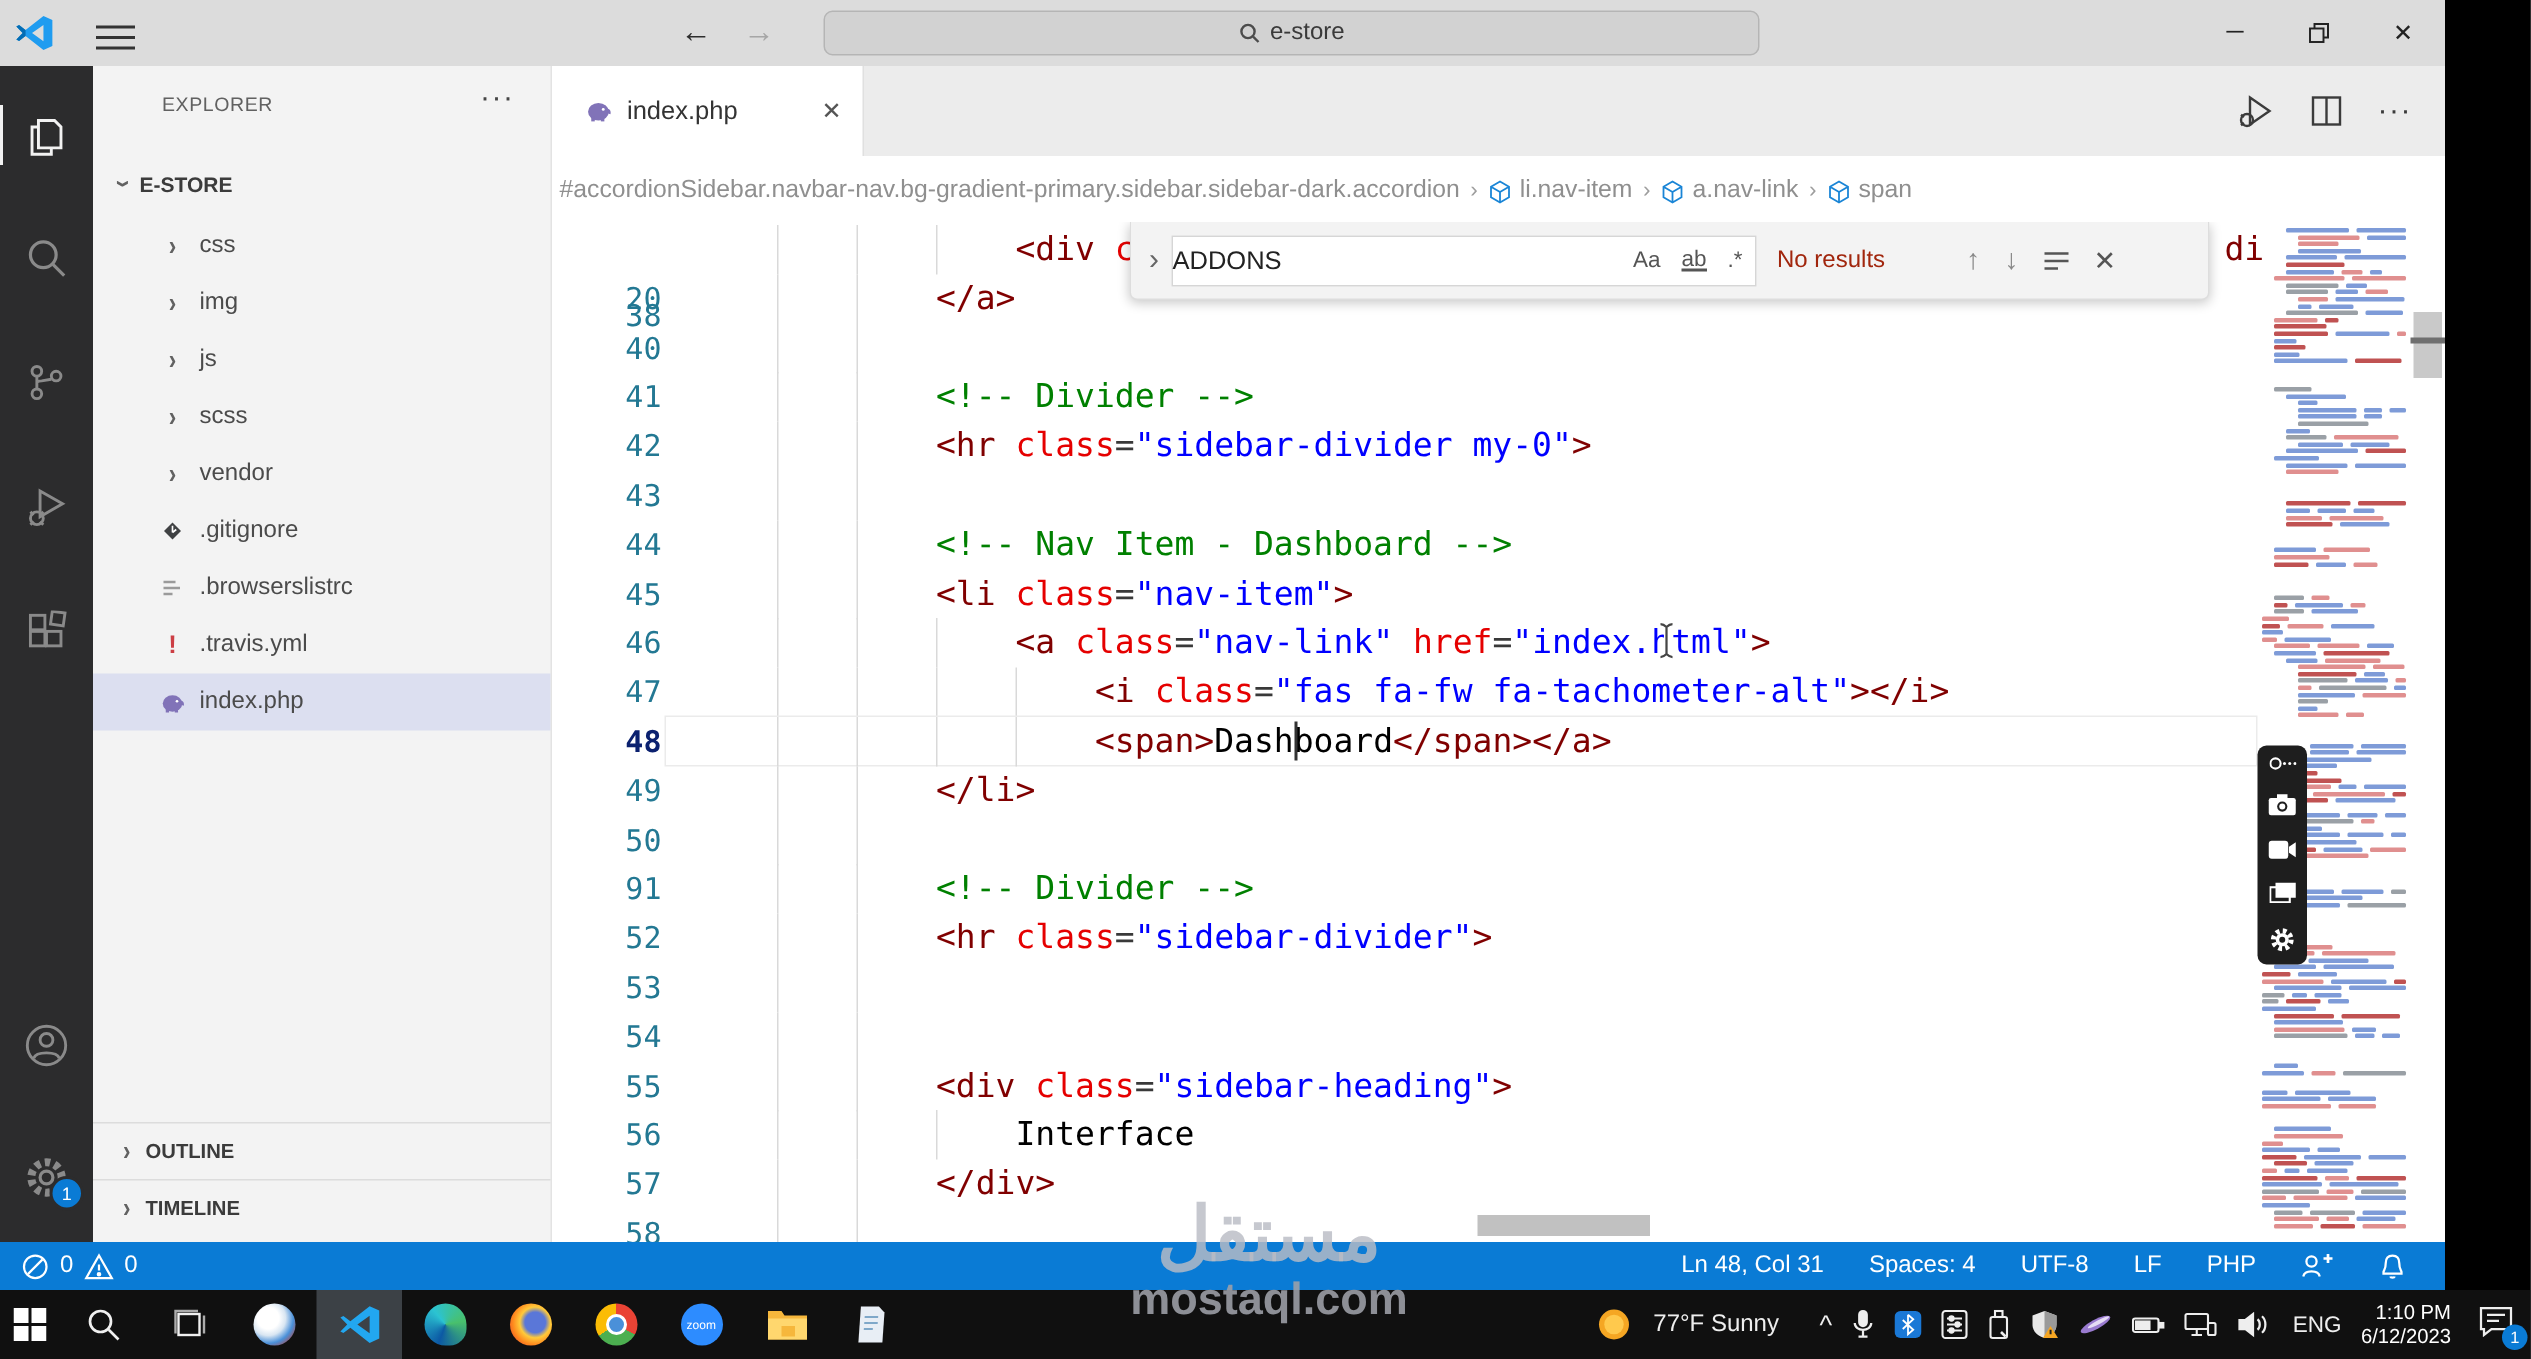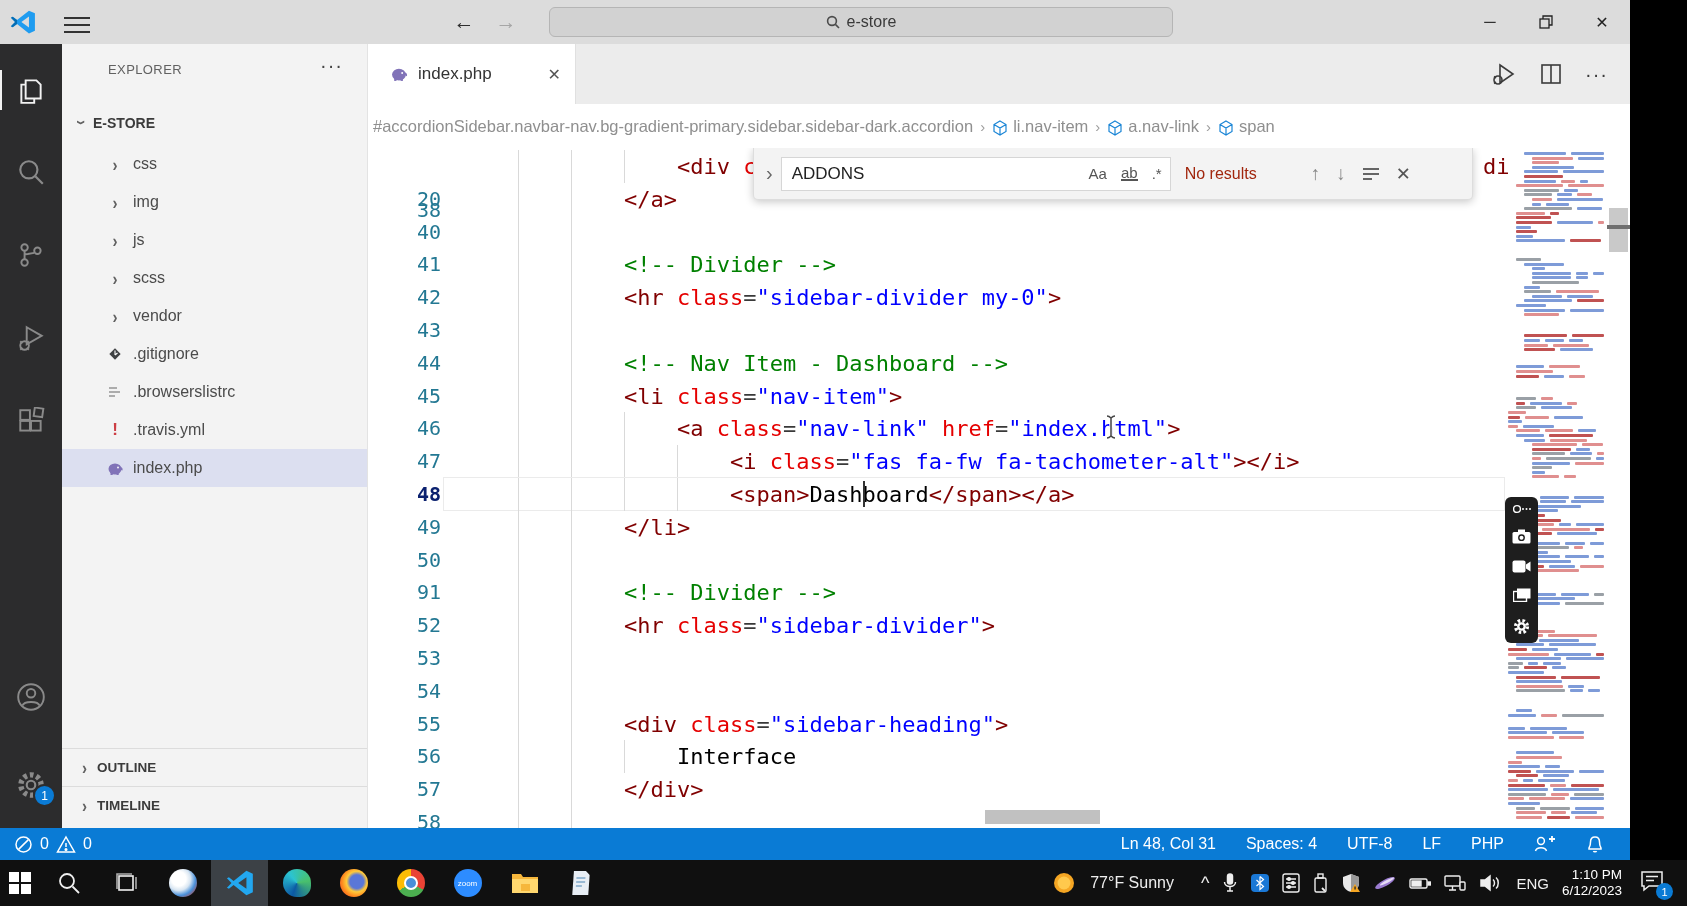--- a/index.html
+++ b/index.html
@@ -84,21 +84,21 @@
   .vscroll { position:absolute; left:1239px; top:0; width:23px; height:680px; }
   .vscroll .slider { position:absolute; left:2px; width:19px; top:60px; height:44px; background:#c9c9c9; }
   .vscroll .marker { position:absolute; left:0; width:23px; top:77px; height:4px; background:#6f6f6f; }
 
   
   .findwidget { position:absolute; left:385px; top:0; width:720px; height:52px; background:#f3f3f3;
                 border:1px solid #ddd; border-top:none; border-radius:0 0 5px 5px;
                 box-shadow:0 2px 8px rgba(0,0,0,.22); display:flex; align-items:center; z-index:5; }
   .fw-chev { margin:0 8px 0 12px; color:#666; font-size:20px; }
   .fw-input { width:390px; height:34px; background:#fff; border:1px solid #d6d6d6; display:flex; align-items:center;
-              font-size:17px; color:#222; padding-left:10px; }
+              font-size:17px; color:#222; }
   .fw-opts { margin-left:auto; display:flex; gap:14px; padding-right:8px; color:#555; font-size:15px; align-items:center;}
   .fw-ww { border-bottom:2px solid #555; line-height:13px; }
   .fw-status { color:#a1260d; font-size:16px; margin-left:14px; width:110px; }
   .fw-btn { color:#888; font-size:19px; margin-left:16px; }
   .fw-close { color:#555; font-size:18px; margin-left:16px; }
 
   
   .rec-toolbar { position:absolute; left:1137px; top:349px; width:33px; height:146px; background:#1e1e1e;
                  border-radius:6px; z-index:6; display:flex; flex-direction:column; align-items:center;
                  justify-content:space-between; padding:7px 0; }
@@ -114,21 +114,21 @@
   .sb-right { margin-left:auto; display:flex; align-items:center; gap:30px; margin-right:26px; }
   .sb-right .cell { display:flex; align-items:center; }
 
   
   .taskbar { position:absolute; left:0; top:860px; width:1687px; height:46px; background:#101010;
              display:flex; align-items:center; z-index:2;}
   .tb-left { display:flex; align-items:center; height:46px; }
   .tb-app { width:57px; height:46px; display:flex; align-items:center; justify-content:center; }
   .tb-app.active { background:#3c4146; }
   .circ { width:28px; height:28px; border-radius:50%; }
-  .tb-right { margin-left:auto; display:flex; align-items:center; gap:13px; color:#eee; font-size:16px; padding-right:18px; }
+  .tb-right { margin-left:auto; display:flex; align-items:center; gap:13px; color:#eee; font-size:16px; padding-right:6px; }
   .clock { text-align:right; font-size:13.5px; line-height:16px; color:#fff; }
   .notif { position:relative; width:30px; height:30px; margin-left:4px; }
   .notif-badge { position:absolute; right:-4px; bottom:-2px; width:17px; height:17px; border-radius:50%;
                  background:#0a7bd5; color:#fff; font-size:11px; display:flex; align-items:center; justify-content:center; }
 
   
   .watermark { position:absolute; left:740px; top:796px; width:212px; text-align:center; z-index:10; pointer-events:none; }
   .wm-ar { font-size:50px; font-weight:bold; color:rgba(185,188,196,.82); line-height:54px; }
   .wm-en { font-size:30px; font-weight:bold; color:rgba(158,161,168,.88); line-height:34px; }
 </style>
@@ -836,14 +836,18 @@
       <div class="notif">
         <svg width="26" height="26" viewBox="0 0 26 26" fill="none" stroke="#eee" stroke-width="1.5">
           <path d="M3 4 H23 V18 H10 L5 22 V18 H3 Z" fill="none"></path>
             <path d="M7 8.5 H19 M7 12.5 H15"></path>
         </svg>
         <div class="notif-badge">1</div>
       </div>
     </div>
   </div>
 
+  <div class="watermark">
+    <div class="wm-ar">مستقل</div>
+    <div class="wm-en">mostaql.com</div>
+  </div>
 
 </div>
 
 </body></html>

